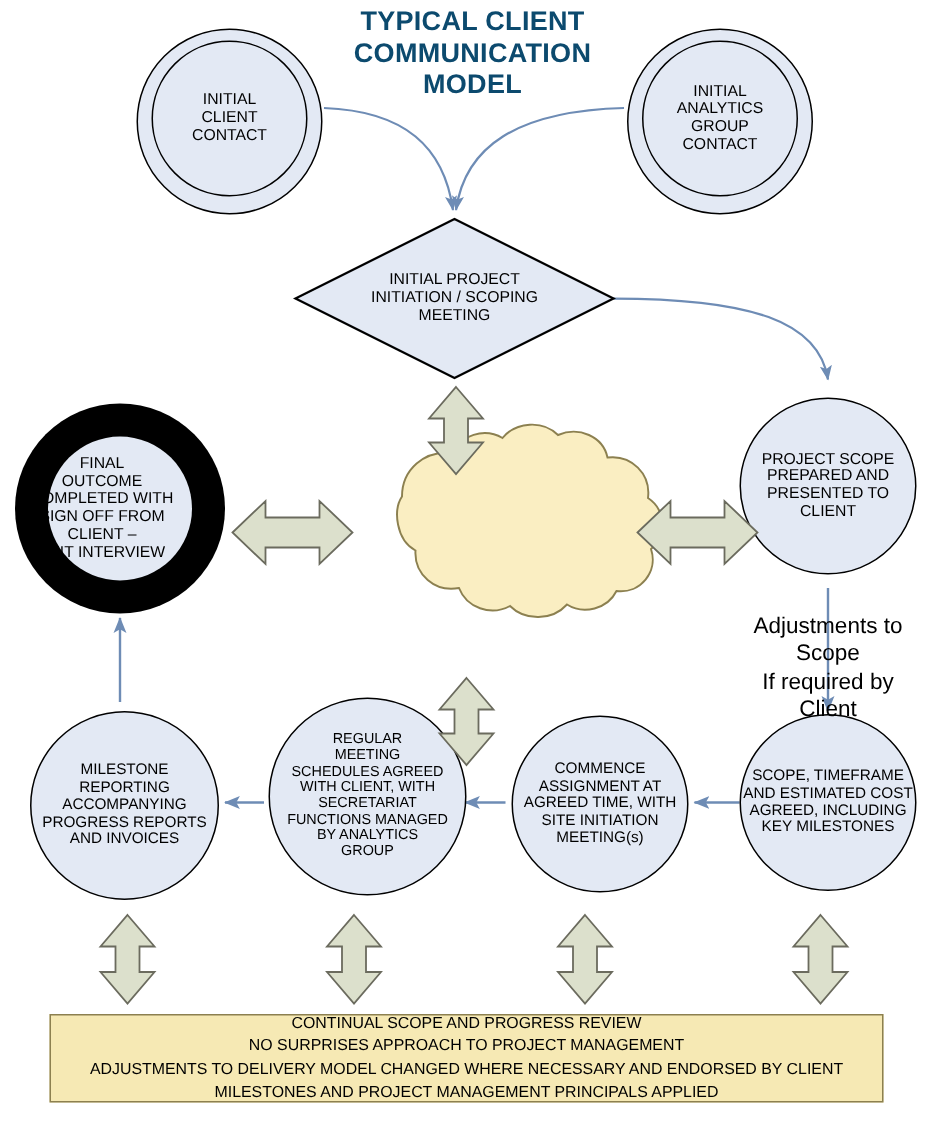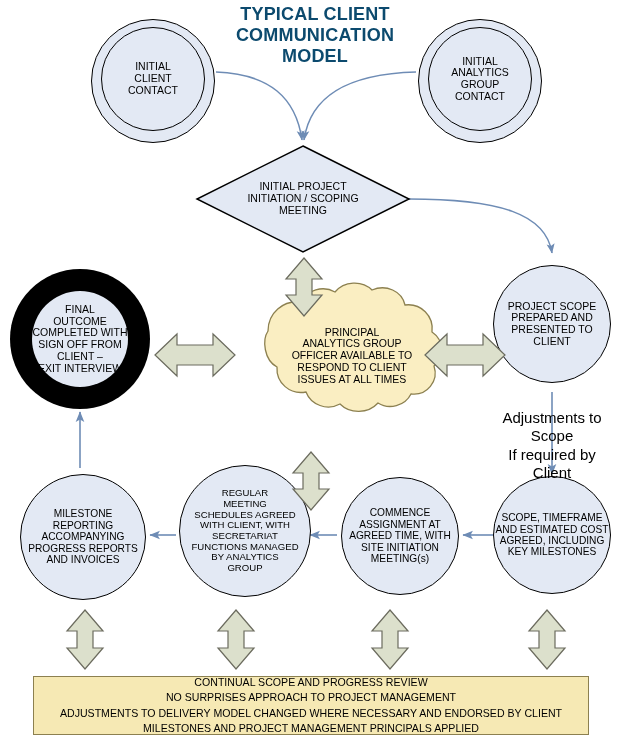--- a/index.html
+++ b/index.html
@@ -153,21 +153,21 @@
 MEETING</div>
 
   <div class="circle plain-circle shape-layer" style="left:493px; top:265px; width:118px; height:118px;"></div>
   <div class="node-text text-layer" style="left:499px; top:272px; width:106px; height:104px; font-size:10.5px;">PROJECT SCOPE
 PREPARED AND
 PRESENTED TO
 CLIENT</div>
 
   <div class="circle black-ring shape-layer" style="left:10px; top:269px; width:140px; height:140px;"></div>
   <div class="circle black-ring-inner shape-layer" style="left:32px; top:291px; width:96px; height:96px;"></div>
-  <div class="node-text text-layer" style="left:20px; top:292px; width:120px; height:94px; font-size:10.5px;">FINAL
+  <div class="node-text text-layer" style="left:8px; top:292px; width:120px; height:94px; font-size:10.5px;">FINAL
 OUTCOME
 COMPLETED WITH
 SIGN OFF FROM
 CLIENT –
 EXIT INTERVIEW</div>
 
   <svg class="layer shape-layer" viewBox="0 0 621 749">
     <path d="M 268 331
              C 268 313 283 300 301 302
              C 307 290 323 285 335 292
@@ -175,25 +175,20 @@
              C 386 284 402 291 405 305
              C 421 303 434 316 432 332
              C 444 340 445 358 434 366
              C 439 381 427 396 411 394
              C 405 406 389 410 378 403
              C 368 414 350 414 340 404
              C 327 411 311 405 306 392
              C 290 395 276 383 277 367
              C 264 360 262 340 268 331 Z" fill="#faeec2" stroke="#8c8050" stroke-width="1.3"></path>
   </svg>
-  <div class="node-text text-layer" style="left:266px; top:316px; width:172px; height:80px; font-size:10.5px;">PRINCIPAL
-ANALYTICS GROUP
-OFFICER AVAILABLE TO
-RESPOND TO CLIENT
-ISSUES AT ALL TIMES</div>
 
   <div class="circle plain-circle shape-layer" style="left:493px; top:476px; width:118px; height:118px;"></div>
   <div class="node-text text-layer" style="left:491px; top:487px; width:122px; height:96px; font-size:10.2px;">SCOPE, TIMEFRAME
 AND ESTIMATED COST
 AGREED, INCLUDING
 KEY MILESTONES</div>
 
   <div class="circle plain-circle shape-layer" style="left:341px; top:477px; width:118px; height:118px;"></div>
   <div class="node-text text-layer" style="left:340px; top:487px; width:120px; height:98px; font-size:10.2px;">COMMENCE
 ASSIGNMENT AT

